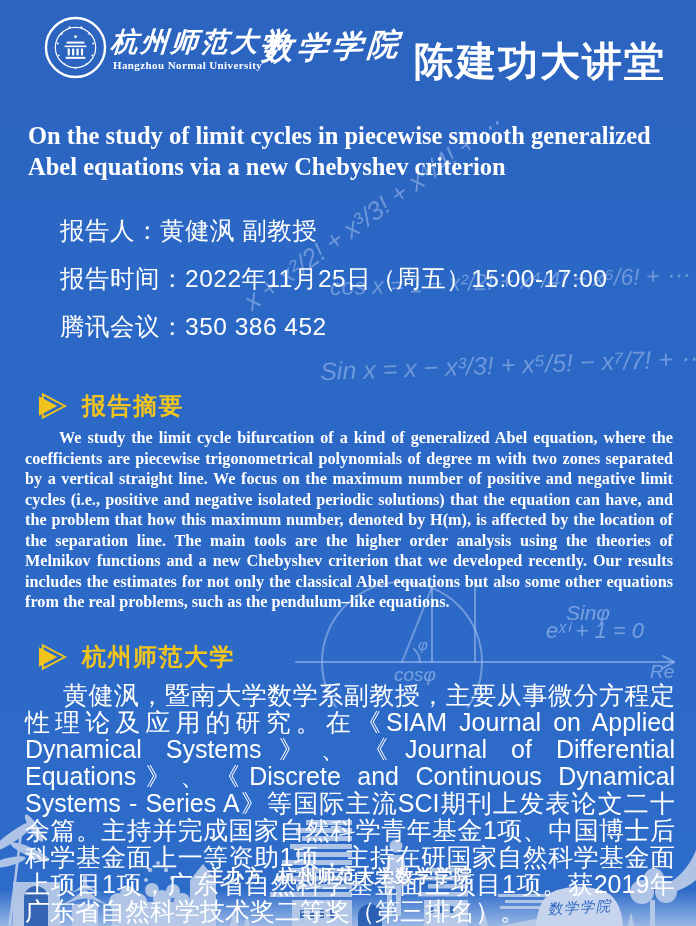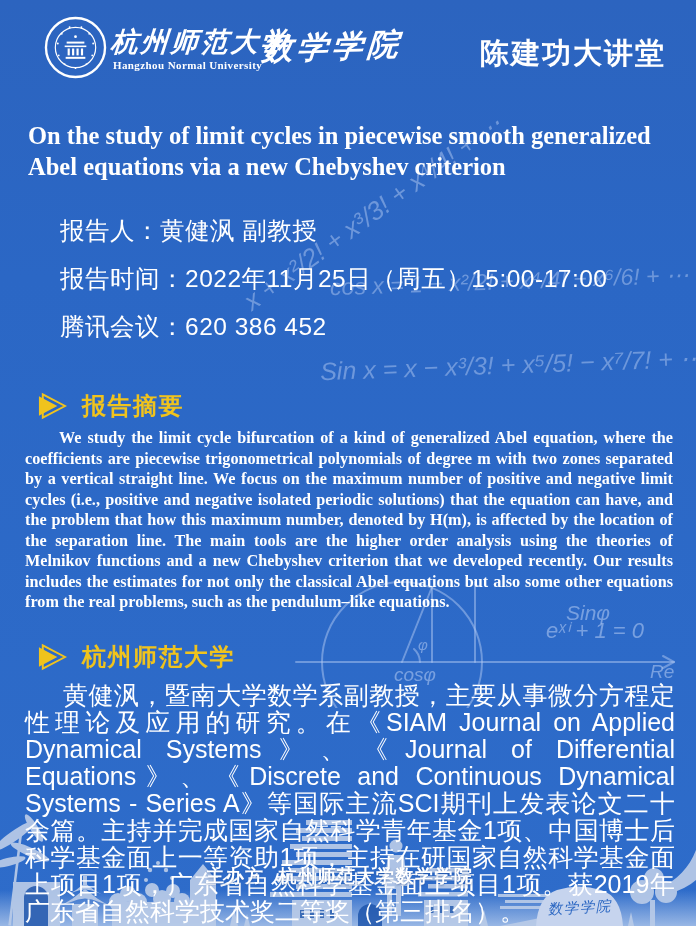--- a/index.html
+++ b/index.html
@@ -17,21 +17,21 @@
   .wm-sin { left:320px; top:350px; font-size:25px; transform:rotate(-2deg); }
   .wm-diagram { position:absolute; left:290px; top:538px; width:400px; height:170px; z-index:1; pointer-events:none; }
   
   .logo { position:absolute; left:44px; top:16px; width:63px; height:63px; }
   .uni-cn { position:absolute; left:111px; top:24px; font-size:27px; font-weight:700;
             font-style:italic; letter-spacing:3px; transform:skewX(-4deg); }
   .uni-en { position:absolute; left:113px; top:59px; font-size:11px; font-weight:700;
             font-family:"Liberation Serif", serif; letter-spacing:0.4px; }
   .college-cn { position:absolute; left:262px; top:26px; font-size:31px; font-weight:700;
             font-style:italic; letter-spacing:4px; transform:skewX(-6deg) rotate(-2deg); }
-  .series-title { position:absolute; right:30px; top:34px; font-size:29px; font-weight:700;
+  .series-title { position:absolute; right:30px; top:34px; font-size:40px; font-weight:700;
             font-family:"Liberation Serif", serif; letter-spacing:2px; }
   
   .talk-title { position:absolute; left:28px; top:120px; width:640px; text-align:left;
             font-family:"Liberation Serif", serif; font-weight:700; font-size:24.5px;
             line-height:31px; z-index:2; }
   
   .info { position:absolute; left:60px; top:216px; z-index:2; }
   .info-line { font-size:24.5px; letter-spacing:0.5px; margin-bottom:18px; height:30px; line-height:30px; }
   
   .section-head { position:absolute; left:36px; display:flex; align-items:center; gap:15px; z-index:2; }
@@ -109,21 +109,21 @@
   <div class="series-title">陈建功大讲堂</div>
 
   <div class="talk-title">
     <div>On the study of limit cycles in piecewise smooth generalized</div>
     <div>Abel equations via a new Chebyshev criterion</div>
   </div>
 
   <div class="info">
     <div class="info-line">报告人：黄健沨 副教授</div>
     <div class="info-line">报告时间：2022年11月25日（周五）15:00-17:00</div>
-    <div class="info-line">腾讯会议：620 386 452</div>
+    <div class="info-line">腾讯会议：350 386 452</div>
   </div>
 
   <div class="section-head abstract">
     <svg class="arrow-icon" viewBox="0 0 32 28">
       <polygon points="3,4 3,24 22,14" fill="#f0c31d"></polygon>
       <polygon points="7,2 7,26 30,14" fill="none" stroke="#f0c31d" stroke-width="2"></polygon>
     </svg>
     <span class="section-label">报告摘要</span>
   </div>
   <div class="abstract-text">We study the limit cycle bifurcation of a kind of generalized Abel equation, where the coefficients are piecewise trigonometrical polynomials of degree m with two zones separated by a vertical straight line. We focus on the maximum number of positive and negative limit cycles (i.e., positive and negative isolated periodic solutions) that the equation can have, and the problem that how this maximum number, denoted by H(m), is affected by the location of the separation line. The main tools are the higher order analysis using the theories of Melnikov functions and a new Chebyshev criterion that we developed recently. Our results includes the estimates for not only the classical Abel equations but also some other equations from the real problems, such as the pendulum–like equations.</div>

